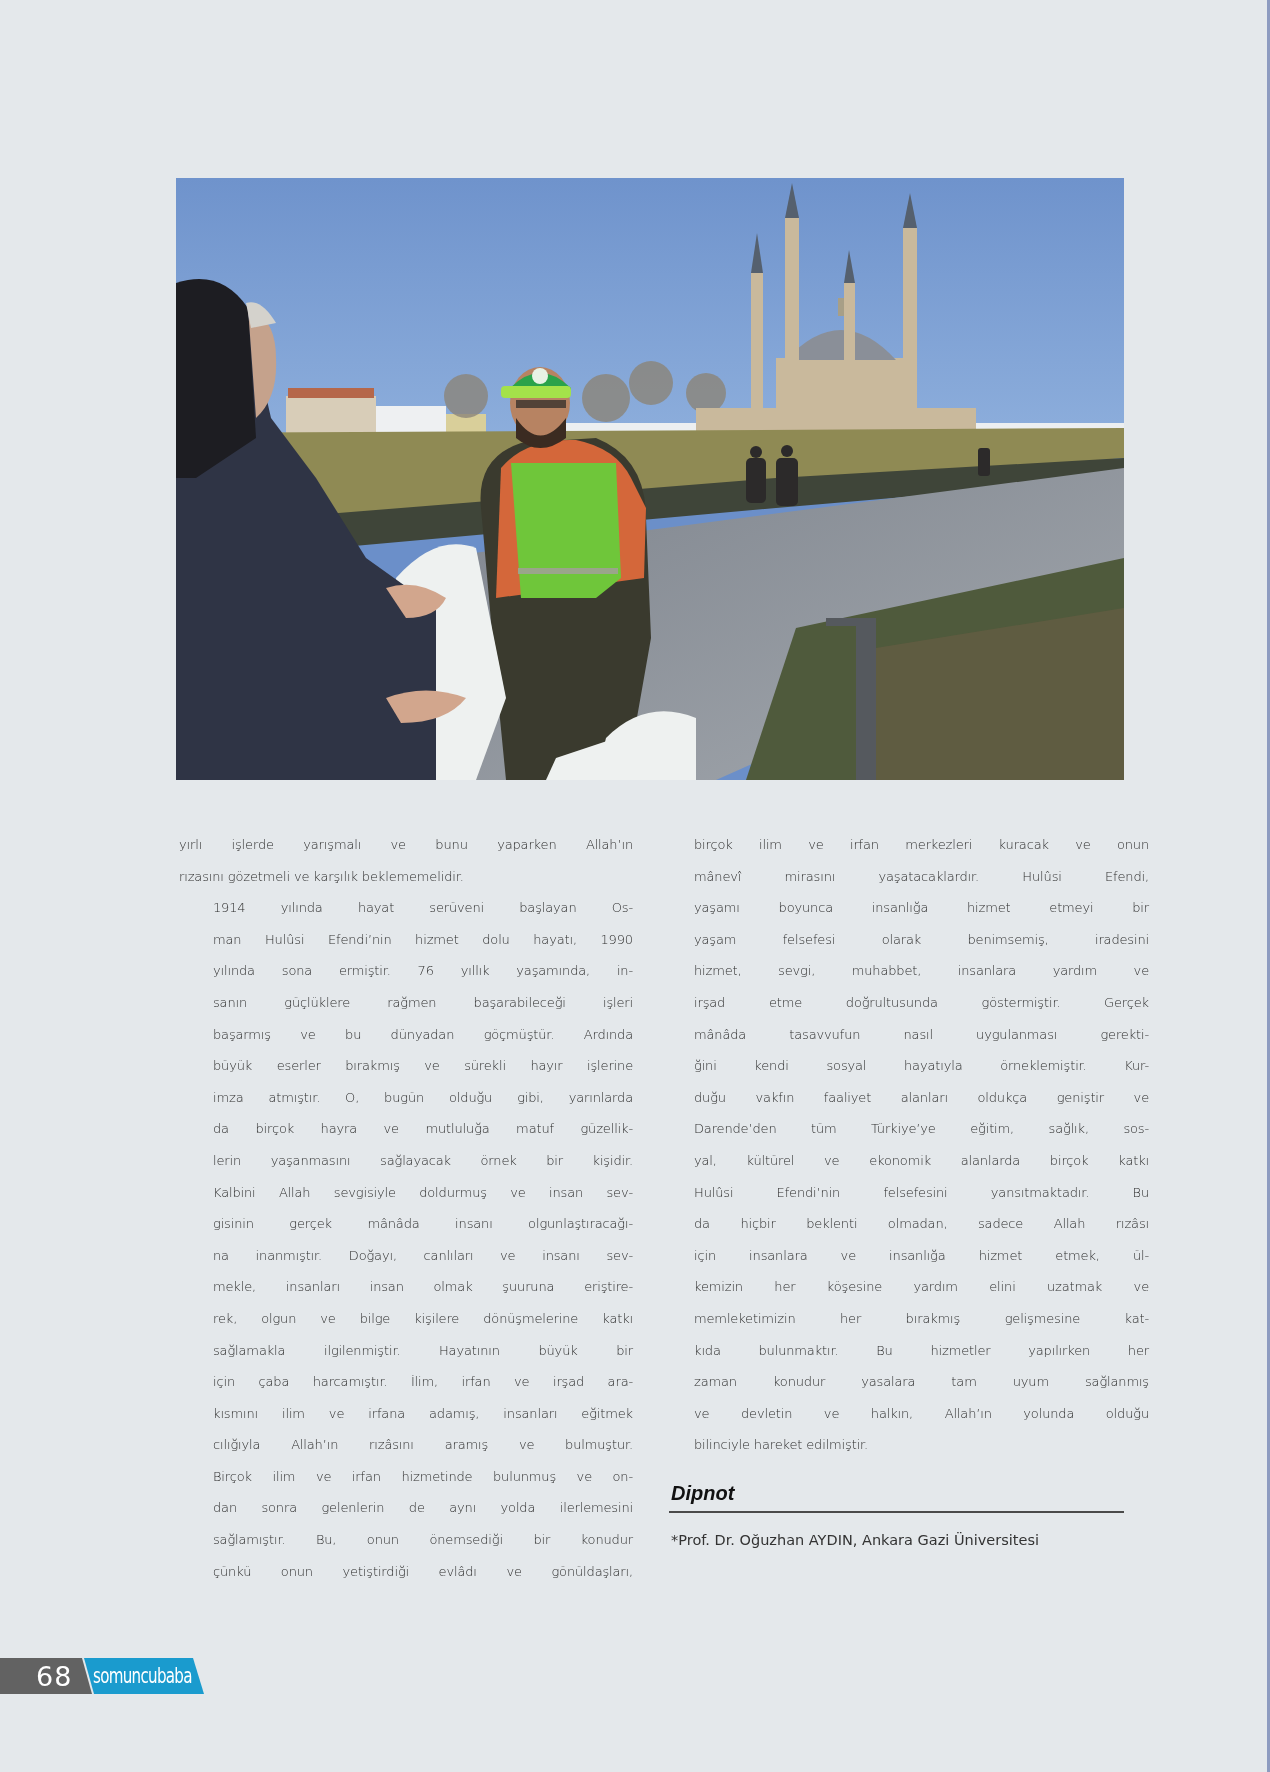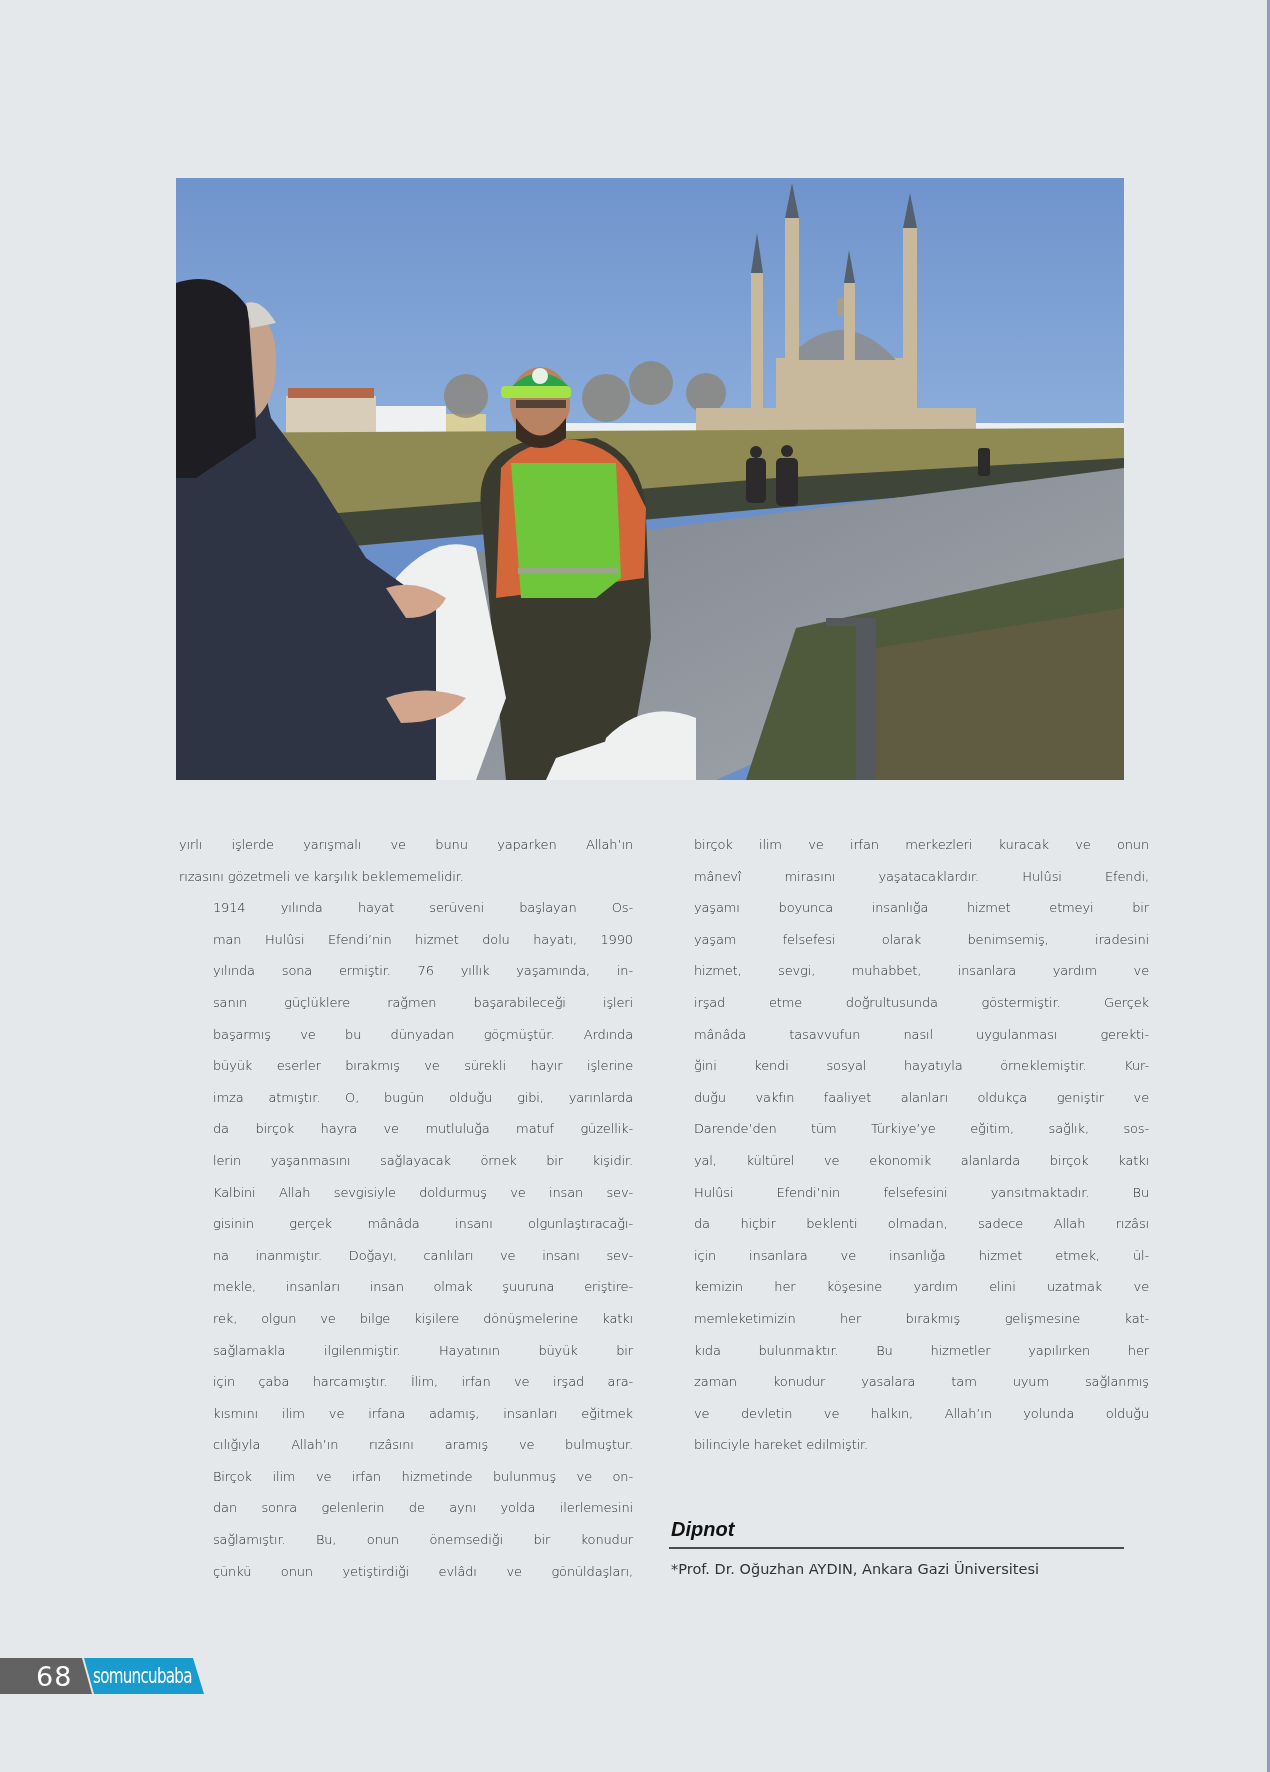--- a/index.html
+++ b/index.html
@@ -27,28 +27,28 @@
     letter-spacing: -0.15px; font-weight: 300;
     text-align: justify; color: #2d2d2d;
   }
   .col-left { left: 179px; width: 454px; }
   .col-right { left: 694px; width: 455px; }
   .col p { margin: 0; hyphens: manual; }
   .col p.indent { text-indent: 34px; }
   .line { display: block; text-align-last: justify; white-space: nowrap; }
   .line.last { text-align-last: left; }
 
-  .footnote-block { position: absolute; left: 669px; top: 1518px; width: 455px; }
+  .footnote-block { position: absolute; left: 669px; top: 1482px; width: 455px; }
   .footnote-title {
     font-family: "Liberation Sans", sans-serif; font-weight: bold; font-style: italic;
     font-size: 20px; color: #111; padding-bottom: 6px; padding-left: 2px;
     border-bottom: 2px solid #4a4a4a;
   }
   .footnote-text {
-    font-size: 14.5px; color: #333; margin-top: 12px; padding-left: 2px;
+    font-size: 14.5px; color: #333; margin-top: 19px; padding-left: 2px;
   }
 
   
   .page-badge {
     position: absolute; left: 0; top: 1658px; height: 36px; width: 92px;
     background: #626262;
     clip-path: polygon(0 0, 82px 0, 92px 36px, 0 36px);
   }
   .page-num {
     position: absolute; left: 36px; top: 1658px; height: 36px; line-height: 38px;

